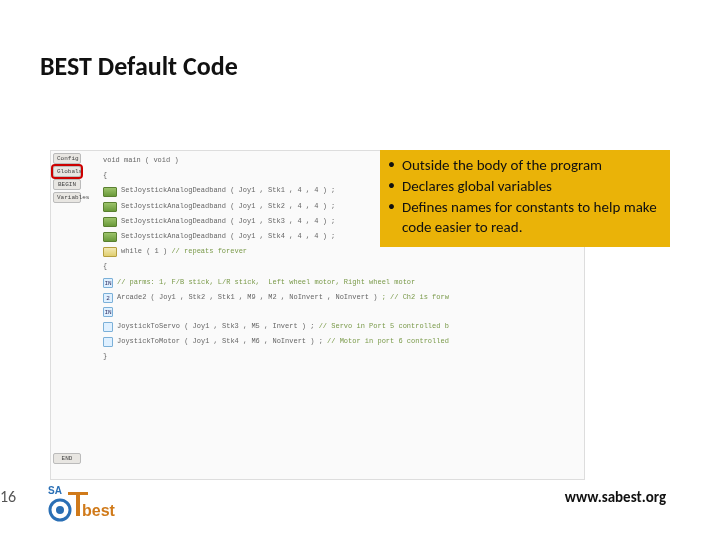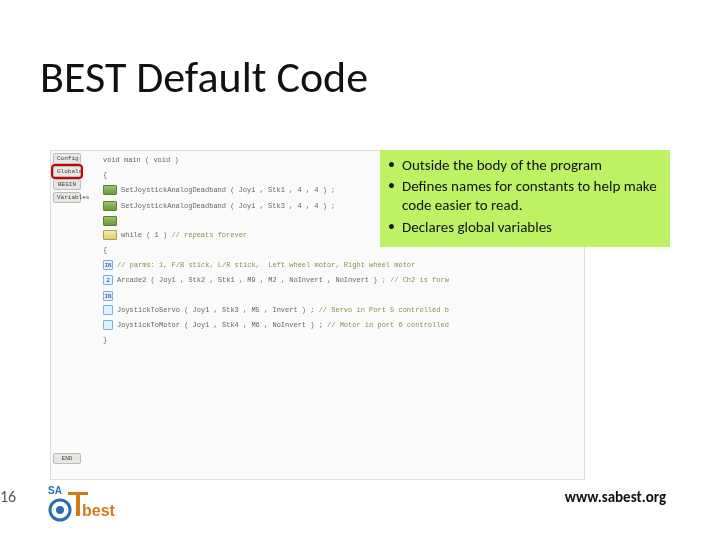--- a/index.html
+++ b/index.html
@@ -1,29 +1,29 @@
 <!DOCTYPE html>
 <html><head>
 <meta charset="utf-8">
 <style>
   * { box-sizing: border-box; margin: 0; padding: 0; }
   html, body { width: 720px; height: 540px; background: #fff; font-family: Calibri, Arial, sans-serif; overflow: hidden; }
   .slide { position: relative; width: 720px; height: 540px; }
-  .title { position: absolute; left: 40px; top: 50px; font-size: 44px; font-weight: 400; color: #111; }
+  .title { position: absolute; left: 40px; top: 50px; font-size: 26px; font-weight: 700; color: #111; }
   .codeblock { position: absolute; left: 50px; top: 150px; width: 535px; height: 330px; font-family: "Courier New", monospace; font-size: 7px; color: #666; background: #fafafa; border: 1px solid #ddd; overflow: hidden; }
   .cb-sidebar { position: absolute; left: 0; top: 0; width: 32px; height: 100%; }
   .cb-btn { display:block; margin: 2px; padding: 1px 3px; font-size: 6px; background: #e8e6e2; border: 1px solid #bbb; border-radius: 2px; color:#444; text-align:center; }
   .cb-btn.highlight { outline: 2px solid #cc0000; }
   .cb-lines { position: absolute; left: 52px; top: 4px; right: 4px; line-height: 1.6; }
-  .cb-line { display: flex; align-items: flex-start; gap: 4px; margin-bottom: 4px; white-space: pre; }
+  .cb-line { display: flex; align-items: flex-end; gap: 4px; margin-bottom: 4px; white-space: pre; }
   .cb-icon { width: 14px; height: 10px; background: linear-gradient(#9cc36b,#6a9a3a); border:1px solid #5a8030; border-radius:1px; flex-shrink:0; }
   .cb-w1 { background: linear-gradient(#f2e9b4,#e0ce6f); border-color:#b59f3f; }
   .cb-badge { width:10px; height:10px; background:#dff0ff; border:1px solid #7bb0d8; border-radius:1px; font-size:6px; text-align:center; line-height:9px; color:#336; flex-shrink:0;}
   .cb-comment { color: #7a9a4a; }
-  .bullets { position: absolute; left: 380px; top: 150px; width: 290px; background: #bef264; padding: 6px 10px 8px 6px; }
+  .bullets { position: absolute; left: 380px; top: 150px; width: 290px; background: #eab308; padding: 6px 10px 8px 6px; }
   .bullets ul { list-style: none; }
   .bullets li { position: relative; padding-left: 16px; font-size: 15px; line-height: 1.28; color: #111; margin-bottom: 2px; }
   .bullets li::before { content: "•"; position: absolute; left: 2px; top: 0; font-size: 14px; }
   .pagenum { position: absolute; left: 0; right: 0; bottom: 34px; text-align: left; font-size: 16px; color: #555; }
   .footer-url { position: absolute; right: 54px; bottom: 34px; font-size: 15px; font-weight: 700; color: #111; text-align: right; }
   .logo { position: absolute; left: 46px; bottom: 16px; width: 70px; height: 42px; }
   .logo svg { width:100%; height:100%; }
 </style>
 </head>
 <body>
@@ -36,38 +36,39 @@
         <span class="cb-btn">Config</span>
         <span class="cb-btn highlight">Globals</span>
         <span class="cb-btn">BEGIN</span>
         <span class="cb-btn">Variables</span>
         <span class="cb-btn" style="margin-top: 250px;">END</span>
       </div>
     <div class="cb-lines">
         <div class="cb-line"><span>void main ( void )</span></div>
         <div class="cb-line"><span>{</span></div>
         <div class="cb-line"><span class="cb-icon"></span><span>SetJoystickAnalogDeadband ( Joy1 , Stk1 , 4 , 4 ) ;</span></div>
+        <div class="cb-line"><span class="cb-icon"></span><span>SetJoystickAnalogDeadband ( Joy1 , Stk2 , 4 , 4 ) ;</span></div>
         <div class="cb-line"><span class="cb-icon"></span><span>SetJoystickAnalogDeadband ( Joy1 , Stk3 , 4 , 4 ) ;</span></div>
-        <div class="cb-line"><span class="cb-icon"></span></div>
+        <div class="cb-line"><span class="cb-icon"></span><span>SetJoystickAnalogDeadband ( Joy1 , Stk4 , 4 , 4 ) ;</span></div>
         <div class="cb-line"><span class="cb-icon cb-w1"></span><span>while ( 1 ) <span class="cb-comment">// repeats forever</span></span></div>
         <div class="cb-line"><span>{</span></div>
         <div class="cb-line"><span class="cb-badge">IN</span><span class="cb-comment">// parms: 1, F/B stick, L/R stick,  Left wheel motor, Right wheel motor</span></div>
         <div class="cb-line"><span class="cb-badge">2</span><span>Arcade2 ( Joy1 , Stk2 , Stk1 , M9 , M2 , NoInvert , NoInvert )<span class="cb-comment"> ; // Ch2 is forw</span></span></div>
         <div class="cb-line"><span class="cb-badge">IN</span></div>
         <div class="cb-line"><span class="cb-badge"></span><span>JoystickToServo ( Joy1 , Stk3 , M5 , Invert ) ; <span class="cb-comment">// Servo in Port 5 controlled b</span></span></div>
         <div class="cb-line"><span class="cb-badge"></span><span>JoystickToMotor ( Joy1 , Stk4 , M6 , NoInvert ) ; <span class="cb-comment">// Motor in port 6 controlled</span></span></div>
         <div class="cb-line"><span>}</span></div>
       </div>
   </div>
 
   <div class="bullets">
     <ul>
         <li>Outside the body of the program</li>
+        <li>Declares global variables</li>
         <li>Defines names for constants to help make code easier to read.</li>
-        <li>Declares global variables</li>
       </ul>
   </div>
 
   <div class="pagenum">16</div>
   <div class="footer-url">www.sabest.org</div>
 
   <div class="logo">
     <svg viewBox="0 0 70 42">
       <circle cx="14" cy="28" r="10" fill="none" stroke="#2a6fb5" stroke-width="3"></circle>
       <circle cx="14" cy="28" r="4" fill="#2a6fb5"></circle>

